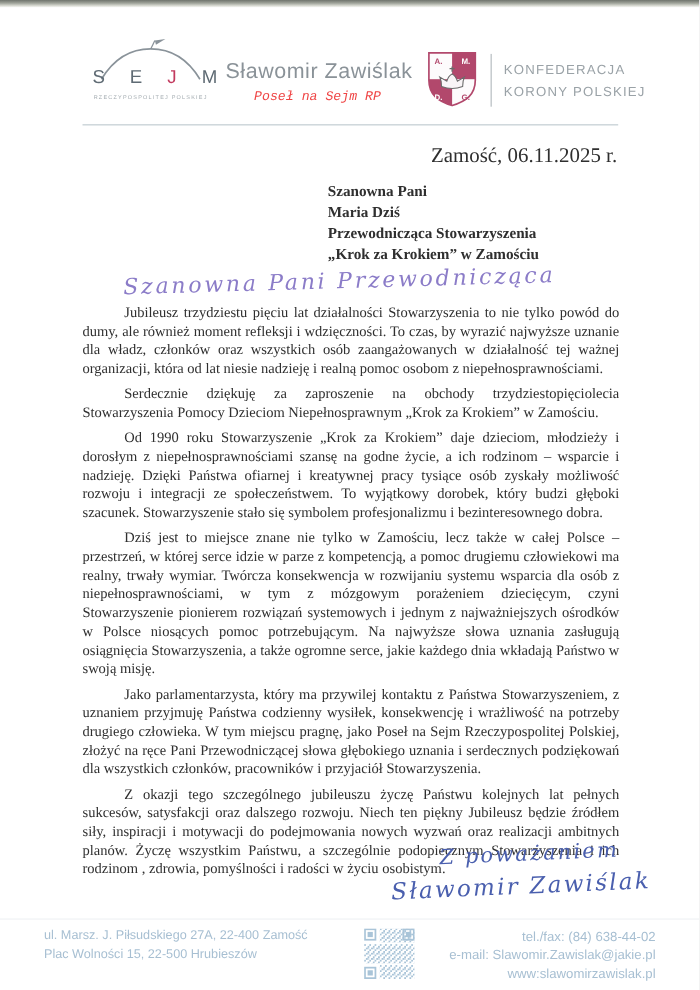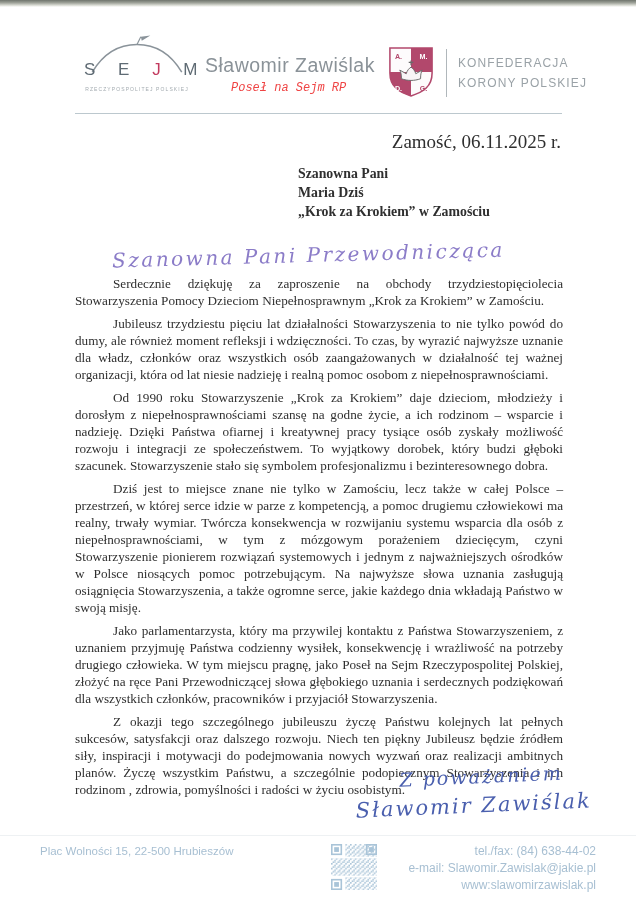--- a/index.html
+++ b/index.html
@@ -140,42 +140,44 @@
     </div>
   </div>
 
   <div class="header-rule"></div>
 
   <div class="date-line">Zamość, 06.11.2025 r.</div>
 
   <div class="recipient">
     <div>Szanowna Pani</div>
     <div>Maria Dziś</div>
+    <div>Przewodnicząca Stowarzyszenia</div>
     <div>„Krok za Krokiem” w Zamościu</div>
   </div>
 
   <div class="greeting">Szanowna Pani Przewodnicząca</div>
 
   <div class="body-text">
+    <p>Jubileusz trzydziestu pięciu lat działalności Stowarzyszenia to nie tylko powód do dumy, ale również moment refleksji i wdzięczności. To czas, by wyrazić najwyższe uznanie dla władz, członków oraz wszystkich osób zaangażowanych w działalność tej ważnej organizacji, która od lat niesie nadzieję i realną pomoc osobom z niepełnosprawnościami.</p>
     <p>Serdecznie dziękuję za zaproszenie na obchody trzydziestopięciolecia Stowarzyszenia Pomocy Dzieciom Niepełnosprawnym „Krok za Krokiem” w Zamościu.</p>
-    <p>Jubileusz trzydziestu pięciu lat działalności Stowarzyszenia to nie tylko powód do dumy, ale również moment refleksji i wdzięczności. To czas, by wyrazić najwyższe uznanie dla władz, członków oraz wszystkich osób zaangażowanych w działalność tej ważnej organizacji, która od lat niesie nadzieję i realną pomoc osobom z niepełnosprawnościami.</p>
     <p>Od 1990 roku Stowarzyszenie „Krok za Krokiem” daje dzieciom, młodzieży i dorosłym z niepełnosprawnościami szansę na godne życie, a ich rodzinom – wsparcie i nadzieję. Dzięki Państwa ofiarnej i kreatywnej pracy tysiące osób zyskały możliwość rozwoju i integracji ze społeczeństwem. To wyjątkowy dorobek, który budzi głęboki szacunek. Stowarzyszenie stało się symbolem profesjonalizmu i bezinteresownego dobra.</p>
     <p>Dziś jest to miejsce znane nie tylko w Zamościu, lecz także w całej Polsce – przestrzeń, w której serce idzie w parze z kompetencją, a pomoc drugiemu człowiekowi ma realny, trwały wymiar. Twórcza konsekwencja w rozwijaniu systemu wsparcia dla osób z niepełnosprawnościami, w tym z mózgowym porażeniem dziecięcym, czyni Stowarzyszenie pionierem rozwiązań systemowych i jednym z najważniejszych ośrodków w Polsce niosących pomoc potrzebującym. Na najwyższe słowa uznania zasługują osiągnięcia Stowarzyszenia, a także ogromne serce, jakie każdego dnia wkładają Państwo w swoją misję.</p>
     <p>Jako parlamentarzysta, który ma przywilej kontaktu z Państwa Stowarzyszeniem, z uznaniem przyjmuję Państwa codzienny wysiłek, konsekwencję i wrażliwość na potrzeby drugiego człowieka. W tym miejscu pragnę, jako Poseł na Sejm Rzeczypospolitej Polskiej, złożyć na ręce Pani Przewodniczącej słowa głębokiego uznania i serdecznych podziękowań dla wszystkich członków, pracowników i przyjaciół Stowarzyszenia.</p>
     <p>Z okazji tego szczególnego jubileuszu życzę Państwu kolejnych lat pełnych sukcesów, satysfakcji oraz dalszego rozwoju. Niech ten piękny Jubileusz będzie źródłem siły, inspiracji i motywacji do podejmowania nowych wyzwań oraz realizacji ambitnych planów. Życzę wszystkim Państwu, a szczególnie podopiecznym Stowarzyszenia i ich rodzinom , zdrowia, pomyślności i radości w życiu osobistym.</p>
   </div>
 
   <div class="signoff">
     <div class="signoff-valediction">Z poważaniem</div>
     <div class="signoff-name">Sławomir Zawiślak</div>
   </div>
 
   <div class="footer-rule"></div>
 
   <div class="footer-left">
+    <div>ul. Marsz. J. Piłsudskiego 27A, 22-400 Zamość</div>
     <div>Plac Wolności 15, 22-500 Hrubieszów</div>
   </div>
 
   <svg class="qr" viewBox="0 0 29 29">
     <defs>
       <pattern id="qrp" width="3" height="3" patternUnits="userSpaceOnUse">
         <rect x="0" y="0" width="1" height="1" fill="#a9c4d8"></rect>
         <rect x="2" y="1" width="1" height="1" fill="#a9c4d8"></rect>
         <rect x="1" y="2" width="1" height="1" fill="#a9c4d8"></rect>
         <rect x="2" y="2" width="1" height="1" fill="#a9c4d8" opacity="0.55"></rect>

